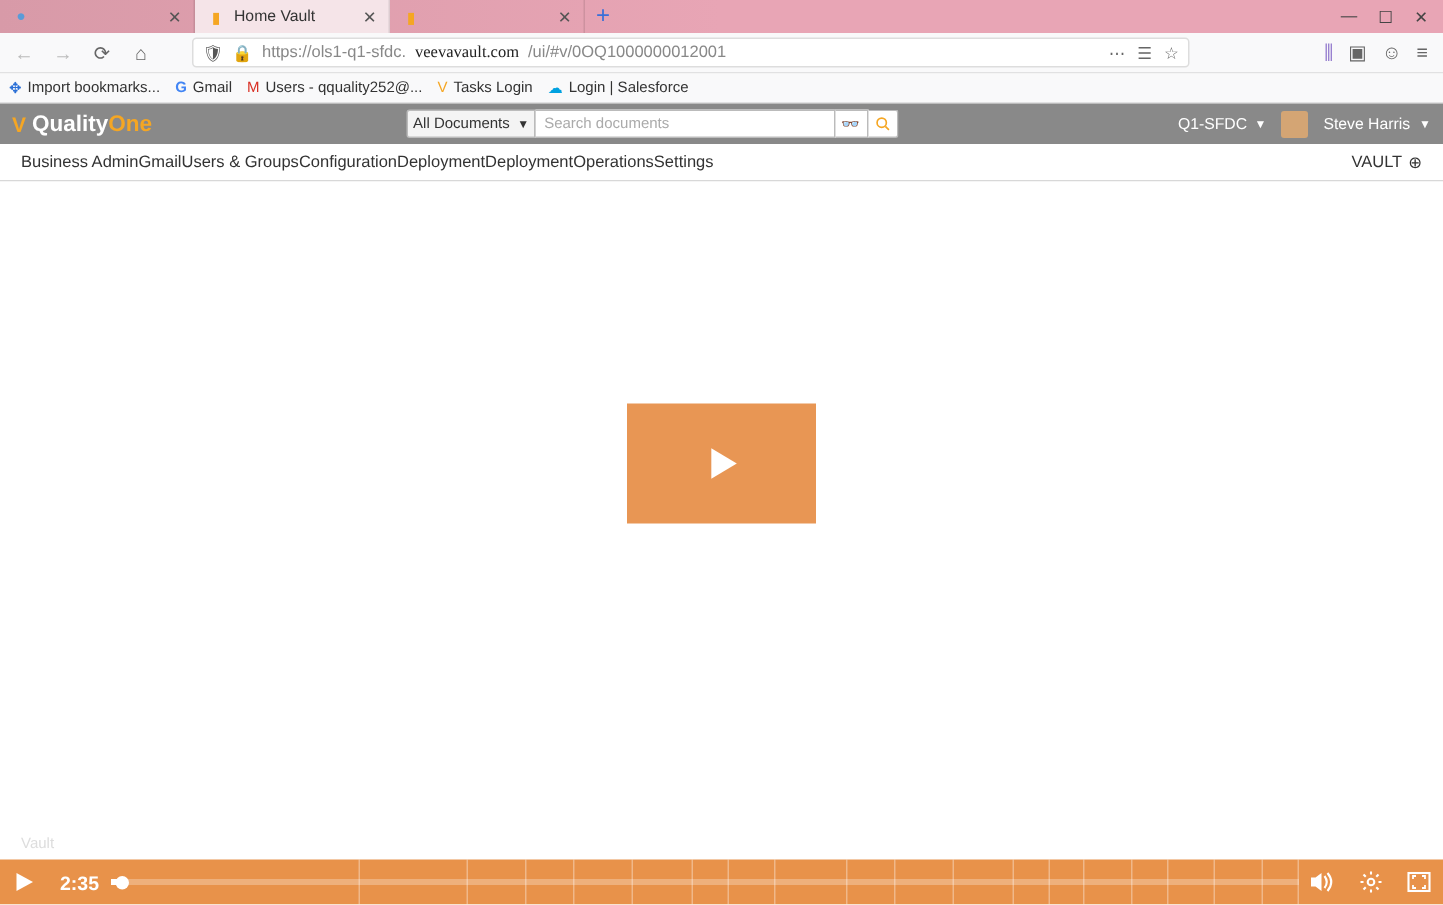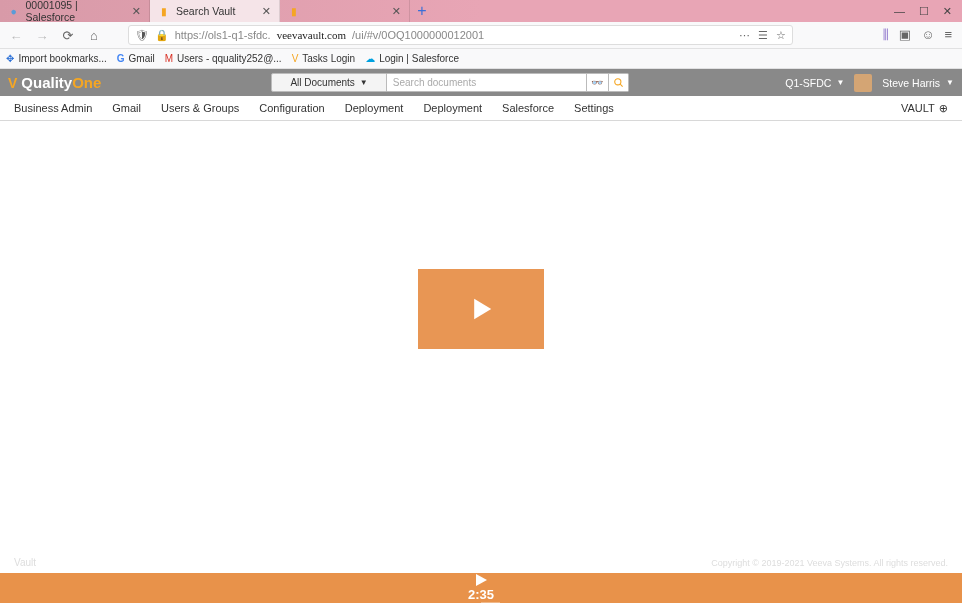--- a/index.html
+++ b/index.html
@@ -27,70 +27,69 @@
 
 .bookbar { height: 20px; background: #f9f9fa; border-bottom: 1px solid #e1e1e2; display: flex; align-items: center; padding: 0 6px; gap: 10px; font-size: 10px; color: #333; }
 .book-item { display: flex; align-items: center; gap: 4px; }
 
 
 .app-header { height: 27px; background: #898989; display: flex; align-items: center; padding: 0 8px; color: #fff; }
 .brand { display: flex; align-items: center; gap: 4px; font-size: 15px; font-weight: 600; }
 .brand-mark { color: #f5a623; font-size: 14px; }
 .brand-one { color: #f5a623; }
 .search-wrap { display: flex; align-items: center; margin-left: 170px; }
-.doc-select { height: 19px; background: #f4f4f4; color: #333; font-size: 10px; padding: 0 18px; border: 1px solid #bbb; border-radius: 2px 0 0 2px; display: flex; align-items: center; gap: 3px; }
+.doc-select { height: 19px; background: #f4f4f4; color: #333; font-size: 10px; padding: 0 3px; border: 1px solid #bbb; border-radius: 2px 0 0 2px; display: flex; align-items: center; gap: 3px; }
 .search-input { height: 19px; width: 200px; background: #fff; border: 1px solid #bbb; border-left: none; font-size: 10px; padding: 0 6px; color: #888; display: flex; align-items: center; border-radius: 0; }
 .search-eye { height: 19px; width: 22px; background: #fff; border: 1px solid #bbb; border-left: none; display: flex; align-items: center; justify-content: center; font-size: 10px; color: #555; }
 .search-btn { height: 19px; width: 20px; background: #fff; border: 1px solid #bbb; border-left: none; border-radius: 0 2px 2px 0; display: flex; align-items: center; justify-content: center; }
 .search-btn svg { width: 11px; height: 11px; }
 .header-right { margin-left: auto; display: flex; align-items: center; gap: 10px; font-size: 10.5px; }
 .env-label { display: flex; align-items: center; gap: 3px; }
 .avatar { width: 18px; height: 18px; background: #d4a574; border-radius: 2px; }
 .user-name { display: flex; align-items: center; gap: 4px; }
 
 
 .sub-nav { height: 25px; background: #fff; border-bottom: 1px solid #d8d8d8; display: flex; align-items: center; padding: 0 14px; font-size: 11px; color: #333; }
-.sub-nav-items { display: flex; gap: 20px; }
+.sub-nav-items { display: flex; gap: 0; }
 .sub-nav-right { margin-left: auto; display: flex; align-items: center; gap: 4px; font-size: 11px; }
 
 
 .content { position: relative; height: 450px; background: #fff; }
 .play-overlay { position: absolute; left: 418px; top: 148px; width: 126px; height: 80px; background: #e89654; display: flex; align-items: center; justify-content: center; cursor: pointer; }
 .play-overlay svg { width: 34px; height: 34px; }
 
 .footer-faint { position: absolute; bottom: 3px; left: 14px; font-size: 10px; color: #ddd; }
 .footer-right { position: absolute; bottom: 3px; right: 14px; font-size: 9px; color: #ddd; }
 
 
-.player { position: absolute; bottom: 0; left: 0; right: 0; height: 30px; background: #e8924a; display: flex; align-items: center; color: #fff; font-size: 12px; flex-direction: column; }
+.player { position: absolute; bottom: 0; left: 0; right: 0; height: 30px; background: #e8924a; display: flex; align-items: center; color: #fff; font-size: 12px; }
 .player-btn { width: 32px; height: 30px; display: flex; align-items: center; justify-content: center; }
 .player-time { padding: 0 8px; font-weight: 600; font-size: 13px; }
 .progress { flex: 1; height: 30px; position: relative; display: flex; align-items: center; }
 .progress-track { position: absolute; left: 0; right: 0; height: 4px; background: rgba(255,255,255,0.28); top: 13px; }
 .progress-fill { position: absolute; left: 0; width: 6px; height: 4px; background: #fff; top: 13px; }
 .progress-thumb { position: absolute; left: 3px; width: 9px; height: 9px; background: #fff; border-radius: 50%; top: 10.5px; }
 .chapters { position: absolute; left: 0; right: 0; top: 0; height: 30px; display: flex; }
 .chapter { border-right: 1px solid rgba(255,255,255,0.35); height: 100%; }
 .player-right { display: flex; align-items: center; }
 
 .caret-down { font-size: 8px; margin-left: 2px; }
 </style>
 </head>
 <body>
 
 <div class="titlebar">
   <div class="tab-strip">
     <div class="tab inactive">
       <span class="tab-favicon" style="color:#5a9bd8">●</span>
-      <span>00001095 | Salesforce</span>
       <span class="tab-close">✕</span>
     </div>
     <div class="tab active">
       <span class="tab-favicon" style="color:#f5a623">▮</span>
-      <span>Search Vault</span>
+      <span>Home Vault</span>
       <span class="tab-close">✕</span>
     </div>
     <div class="tab inactive">
       <span class="tab-favicon" style="color:#f5a623">▮</span>
       <span class="tab-close">✕</span>
     </div>
     <div class="tab-add">+</div>
   </div>
   <div class="win-controls">
     <span>—</span>
@@ -182,37 +181,36 @@
 </div>
 
 <div class="sub-nav">
   <div class="sub-nav-items">
     <span>Business Admin</span>
     <span>Gmail</span>
     <span>Users &amp; Groups</span>
     <span>Configuration</span>
     <span>Deployment</span>
     <span>Deployment</span>
-    <span>Salesforce</span>
+    <span>Operations</span>
     <span>Settings</span>
   </div>
   <div class="sub-nav-right">
     <span>VAULT</span>
     <span>⊕</span>
   </div>
 </div>
 
 <div class="content">
   <div class="play-overlay">
     <svg viewBox="0 0 40 40">
         <polygon points="12,8 32,20 12,32" fill="#fff"></polygon>
       </svg>
   </div>
   <div class="footer-faint">Vault</div>
-  <div class="footer-right">Copyright © 2019-2021 Veeva Systems. All rights reserved.</div>
 </div>
 
 <div class="player">
   <div class="player-btn">
     <svg width="14" height="14" viewBox="0 0 14 14">
         <polygon points="2,1 13,7 2,13" fill="#fff"></polygon>
       </svg>
   </div>
   <div class="player-time">2:35</div>
   <div class="progress">

